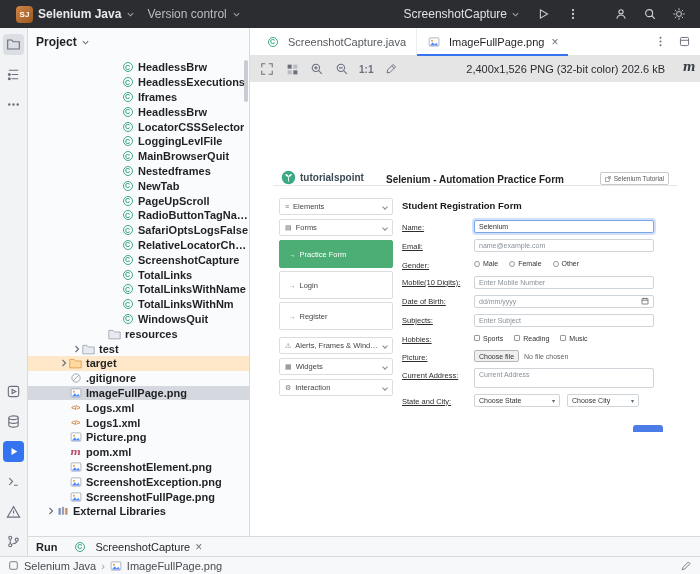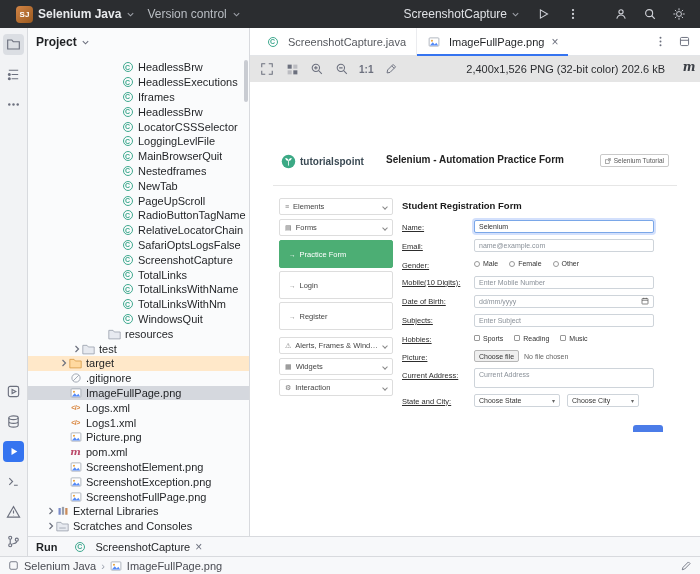--- a/index.html
+++ b/index.html
@@ -39,21 +39,21 @@
   .project-panel{width:222px;flex:none;background:#FAFBFC;border-right:1px solid #D8DADE;display:flex;flex-direction:column;overflow:hidden;position:relative;}
   .panel-header{height:28px;flex:none;display:flex;align-items:center;gap:4px;padding:0 8px;font-size:12px;font-weight:600;color:#1F2124;}
   .panel-header .chev-dn{color:#6C707E;}
   .tree{flex:1;overflow:hidden;font-size:11px;padding-top:4px;}
   .tree-row{height:14.8px;display:flex;align-items:center;white-space:nowrap;color:#1F2124;}
   .tree-row.selected{background:var(--sel);}
   .tree-row.excluded{background:var(--excluded);}
   .chev{width:11px;flex:none;display:inline-flex;align-items:center;justify-content:center;color:#6C707E;}
   .t-icon{width:13px;flex:none;display:inline-flex;align-items:center;justify-content:center;margin-right:4px;}
   .t-icon svg{display:block;}
-  .t-label{overflow:hidden;text-overflow:ellipsis;}
+  .t-label{overflow:hidden;text-overflow:ellipsis;font-weight:bold;}
   .ring-c{width:10px;height:10px;border-radius:50%;border:1px solid var(--ring);color:var(--ring);font-size:7px;font-weight:700;display:inline-flex;align-items:center;justify-content:center;line-height:1;}
   .ic-xml{font-size:7px;font-weight:700;color:#D8843C;letter-spacing:-.5px;}
   .ic-maven{font-size:10px;font-weight:700;font-style:italic;color:#BB4B6B;font-family:"DejaVu Serif",serif;line-height:1;}
   .v-scroll{position:absolute;right:1px;top:32px;width:4px;height:42px;border-radius:2px;background:#C9CCD2;}
 
   
   .editor{flex:1;display:flex;flex-direction:column;min-width:0;background:#e5e5e5;position:relative;}
   .tabbar{height:28px;flex:none;display:flex;align-items:stretch;border-bottom:1px solid #E3E5E8;padding-left:6px;background:#fff;}
   .tab{display:flex;align-items:center;gap:5px;padding:0 10px;font-size:11px;color:#55585E;position:relative;}
   .tab.first{border-right:1px solid #EBECEF;}
@@ -63,21 +63,21 @@
   .tabbar-right{margin-left:auto;display:flex;align-items:center;gap:8px;padding-right:8px;color:#6C707E;}
   .imgbar{height:26px;flex:none;display:flex;align-items:center;gap:9px;padding:0 9px;color:#6C707E;font-size:10px;}
   .imgbar .zoom-label{font-size:10px;font-weight:700;color:#6C707E;}
   .imgbar .info{margin-left:auto;font-size:11px;color:#2B2D30;margin-right:26px;}
   .tool-ic{display:inline-flex;align-items:center;justify-content:center;width:16px;height:16px;}
   .maven-stripe{position:absolute;top:30px;right:3px;width:16px;height:18px;display:flex;align-items:center;justify-content:center;font-family:"DejaVu Serif",serif;font-style:italic;font-weight:700;font-size:12px;color:#3B3F46;}
   .canvas{flex:1;overflow:hidden;background:#fff;}
 
   
   .page{width:404px;height:278px;margin:72px auto 0;background:#fff;position:relative;overflow:hidden;color:#333;}
-  .pg-header{height:32px;display:flex;align-items:flex-start;padding:0 8px;border-bottom:1px solid #E6E6E6;position:relative;}
+  .pg-header{height:32px;display:flex;align-items:flex-end;padding:0 8px;border-bottom:1px solid #E6E6E6;position:relative;}
   .pg-logo{display:flex;align-items:center;gap:4px;}
   .pg-brand{font-size:10px;font-weight:700;color:#3B4A54;}
   .pg-title{position:absolute;left:0;right:0;text-align:center;font-size:10px;font-weight:600;color:#222;}
   .pg-link{position:absolute;right:8px;display:flex;align-items:center;gap:3px;border:1px solid #C9C9C9;border-radius:2px;padding:2px 4px;font-size:6.5px;color:#555;background:#fff;}
   .pg-body{display:flex;gap:9px;padding:12px 8px 0 6px;}
   .pg-menu{width:114px;flex:none;font-size:7.5px;color:#444;}
   .menu-item{height:17px;border:1px solid #DDD;border-radius:2px;display:flex;align-items:center;gap:4px;padding:0 5px;background:#fff;margin-bottom:4px;}
   .mi-ic{font-size:7px;color:#777;}
   .mi-label{overflow:hidden;white-space:nowrap;text-overflow:ellipsis;}
   .mi-caret{margin-left:auto;width:4px;height:4px;border-right:1px solid #888;border-bottom:1px solid #888;transform:rotate(45deg);flex:none;}
@@ -339,28 +339,28 @@
                 <span class="t-icon">
                   <span class="ring-c">C</span>
                 </span>
                 <span class="t-label">RadioButtonTagName</span>
               </div>
               <div class="tree-row" style="padding-left: 82px;">
                 <span class="chev"></span>
                 <span class="t-icon">
                   <span class="ring-c">C</span>
                 </span>
+                <span class="t-label">SafariOptsLogsFalse</span>
+              </div>
+              <div class="tree-row" style="padding-left: 82px;">
+                <span class="chev"></span>
+                <span class="t-icon">
+                  <span class="ring-c">C</span>
+                </span>
                 <span class="t-label">RelativeLocatorChain</span>
-              </div>
-              <div class="tree-row" style="padding-left: 82px;">
-                <span class="chev"></span>
-                <span class="t-icon">
-                  <span class="ring-c">C</span>
-                </span>
-                <span class="t-label">SafariOptsLogsFalse</span>
               </div>
               <div class="tree-row" style="padding-left: 82px;">
                 <span class="chev"></span>
                 <span class="t-icon">
                   <span class="ring-c">C</span>
                 </span>
                 <span class="t-label">ScreenshotCapture</span>
               </div>
               <div class="tree-row" style="padding-left: 82px;">
                 <span class="chev"></span>
@@ -518,34 +518,20 @@
                   </svg>
                 </span>
                 <span class="t-icon">
                   <svg width="12" height="12" viewBox="0 0 16 16">
                     <rect x="2" y="4" width="3" height="9" fill="#7A8BC9"></rect>
                     <rect x="6.5" y="2.5" width="3" height="10.5" fill="#9AA0AC"></rect>
                     <rect x="11" y="4" width="3" height="9" fill="#C98B5A"></rect>
                   </svg>
                 </span>
                 <span class="t-label">External Libraries</span>
-              </div>
-              <div class="tree-row" style="padding-left: 17px;">
-                <span class="chev">
-                  <svg width="10" height="10" viewBox="0 0 10 10" fill="none" stroke="#6C707E" stroke-width="1.2">
-                    <path d="M3.5 2l3 3-3 3"></path>
-                  </svg>
-                </span>
-                <span class="t-icon">
-                  <svg width="13" height="12" viewBox="0 0 16 14">
-                    <path d="M1 2.5h5.2l1.6 2H15V13H1z" fill="#E7EAF0" stroke="#9AA0AC"></path>
-                    <path d="M4 9.5h8" stroke="#9AA0AC"></path>
-                  </svg>
-                </span>
-                <span class="t-label">Scratches and Consoles</span>
               </div>
             </div>
           <div class="v-scroll"></div>
         </div>
 
         <div class="editor">
           <div class="tabbar">
             <div class="tab first">
               <span class="t-icon">
                   <span class="ring-c">C</span>

